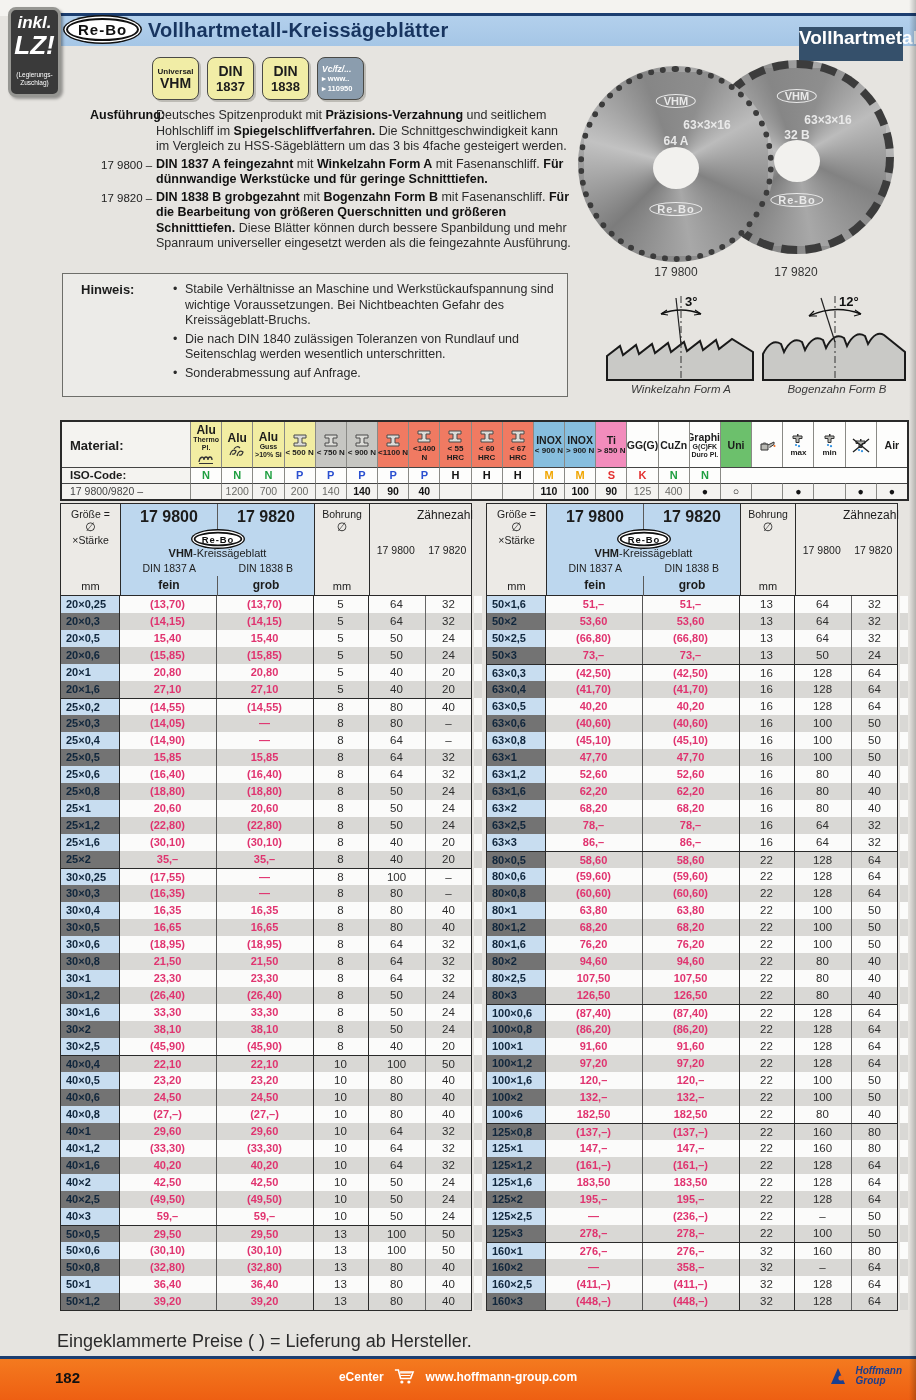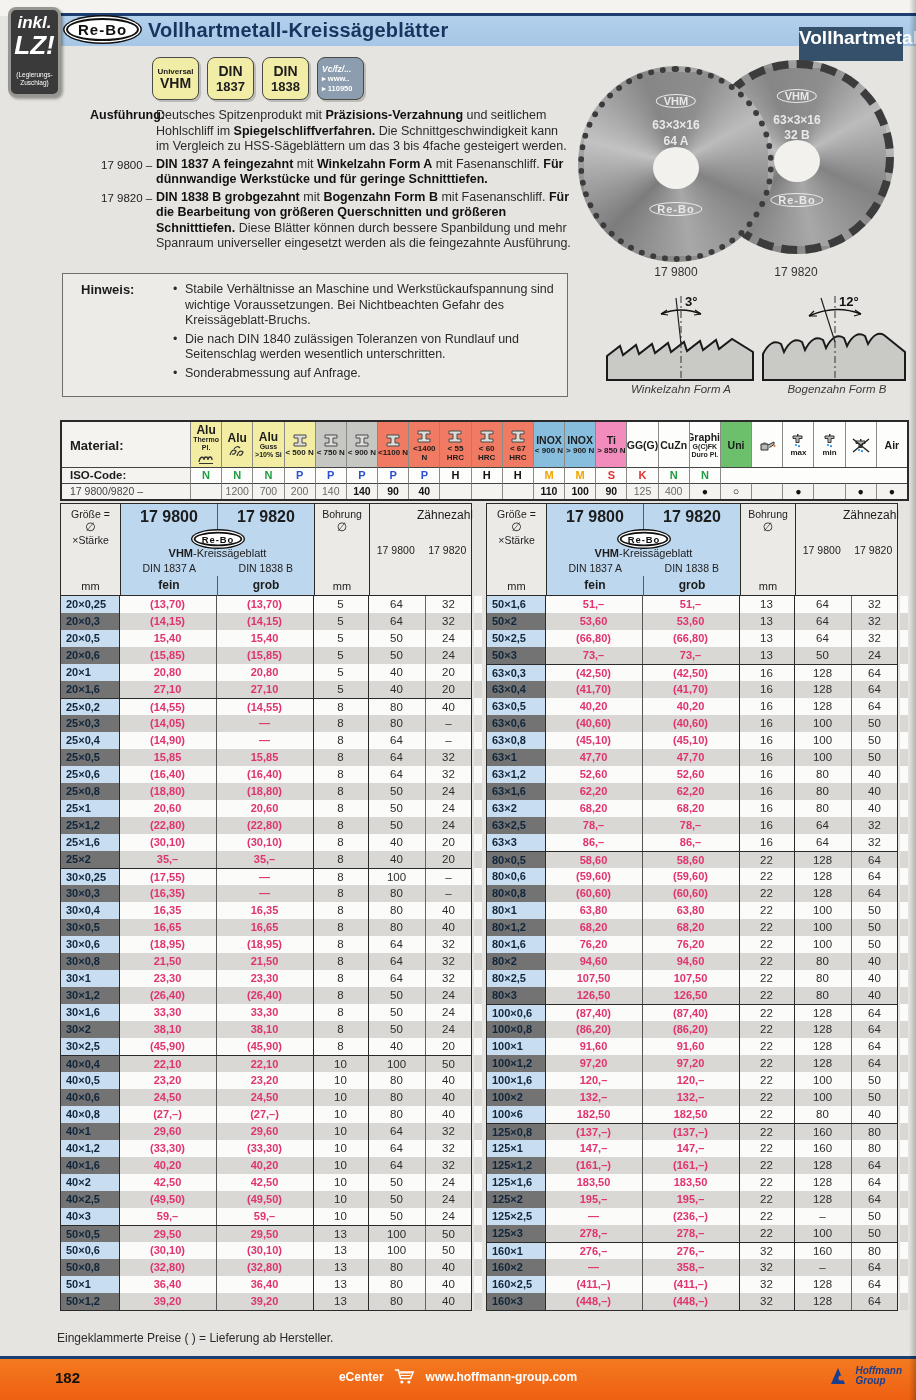--- a/index.html
+++ b/index.html
@@ -55,21 +55,21 @@
   .hinweis li::before { content:"•"; position:absolute; left:0; top:0; }
 
   
   .blade { position:absolute; border-radius:50%;
     background:conic-gradient(from 20deg,#8e8e8e,#bcbcbc 40deg,#828282 95deg,#a8a8a8 150deg,#7c7c7c 205deg,#c2c2c2 265deg,#868686 320deg,#8e8e8e 360deg); }
   .blade.fine { left:578px; top:66px; width:196px; height:196px; border:6px dotted #3c3c3c; z-index:3; }
   .blade.coarse { left:700px; top:60px; width:194px; height:194px; border:8px dashed #3c3c3c; z-index:2; }
   .blade .hole { position:absolute; left:50%; top:52%; width:46px; height:42px; background:#f2f1ee; border-radius:50%; transform:translate(-50%,-50%); }
   .blade .stamp { position:absolute; left:50%; transform:translateX(-50%); color:#e9e9e9; text-align:center; white-space:nowrap; }
   .blade .s-vhm { top:12%; border:1.5px solid #e9e9e9; border-radius:50%; padding:0 7px; font-size:11px; font-weight:bold; }
-  .blade .s-dim { top:25%; font-size:12px; font-weight:bold; }
+  .blade .s-dim { top:25%; font-size:12px; font-weight:bold;margin-left:31px; }
   .blade .s-tn  { top:33.5%; font-size:12px; font-weight:bold; }
   .blade .s-brand { bottom:22%; border:1.5px solid #e9e9e9; border-radius:50%; padding:0 7px; font-size:11px; font-weight:bold; letter-spacing:1px; }
   .blade-caption { position:absolute; font-size:12px; color:#333; width:200px; text-align:center; }
 
   .tooth-diagram { position:absolute; width:160px; height:92px; }
   .tooth-caption { position:absolute; font-style:italic; font-size:11.5px; color:#3a3a3a; width:170px; text-align:center; }
 
   
   .mat-table { position:absolute; left:60px; top:420px; width:849px; border:2px solid #2a2a2a; background:#fff;
     display:grid; grid-template-columns:128px repeat(23, 1fr); }
@@ -127,21 +127,21 @@
   .srow .p1 { border-right:1px solid #555; }
   .srow .p2 { border-right:1.5px solid #2a2a2a; }
   .srow .price { color:#e0336f; font-weight:600; font-size:11px; }
   .srow .bore { border-right:1.5px solid #2a2a2a; color:#2e2e2e; }
   .srow .z1 { border-right:1px solid #666; }
   .srow .znum { color:#2e2e2e; }
   .edge-strip { position:absolute; top:596px; width:8px; height:714px;
     background:repeating-linear-gradient(180deg,#fbfbfa 0 17px,#d9d8d5 17px 34px); }
 
   
-  .price-note { position:absolute; left:57px; top:1331px; font-size:12px; color:#2a2a2a;text-align:right; }
+  .price-note { position:absolute; left:57px; top:1331px; font-size:18px; color:#2a2a2a;text-align:right; }
   .footer-bar { position:absolute; left:0; top:1356px; width:916px; height:44px;
     background:linear-gradient(#f47a1f,#ee5f12); border-top:3px solid #1c3e70; }
   .page-number { position:absolute; left:55px; top:10px; font-size:15px; font-weight:bold; color:#111; }
   .footer-center { position:absolute; left:50%; transform:translateX(-50%); top:9px; display:flex; align-items:center; gap:10px;
     color:#fff; font-weight:bold; font-size:12px; }
   .hoffmann-logo { position:absolute; right:14px; top:7px; display:flex; align-items:center; gap:9px; }
   .hoffmann-logo .txt { color:#1b3f8f; font-weight:bold; font-style:italic; font-size:10px; line-height:10px; }
 
   svg text { font-family:"Liberation Sans", sans-serif; }
 </style>

